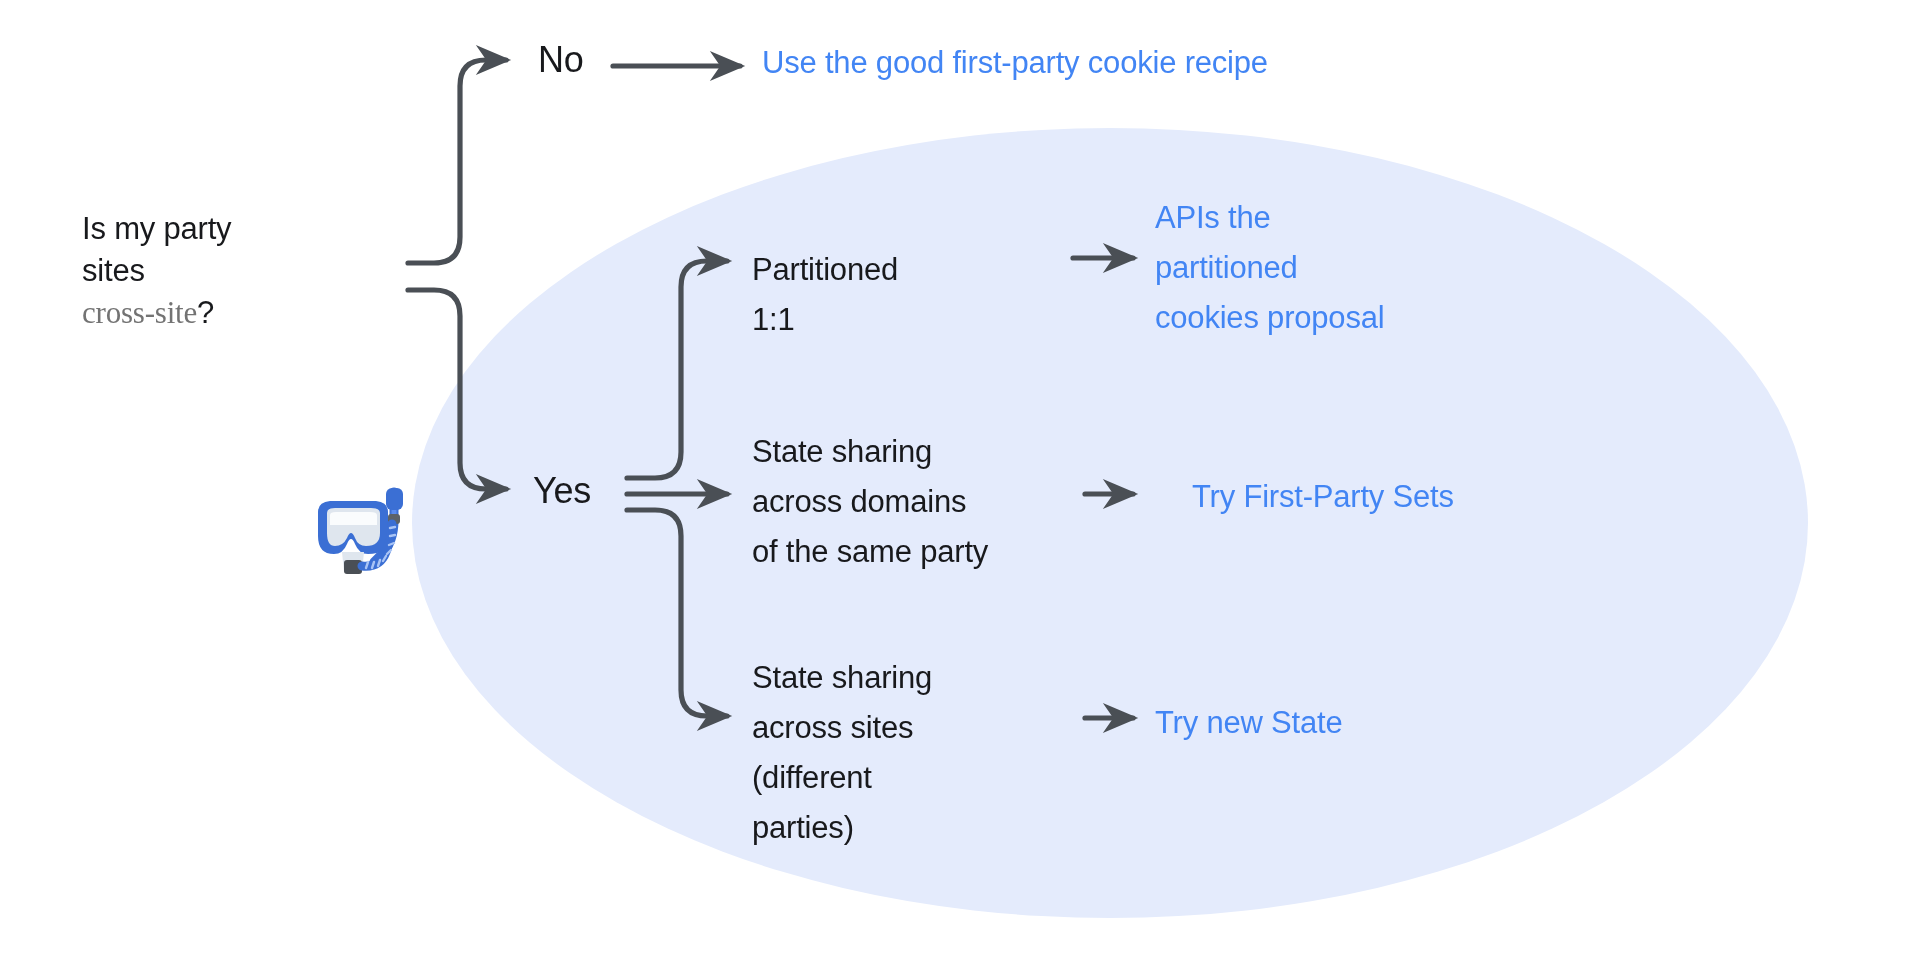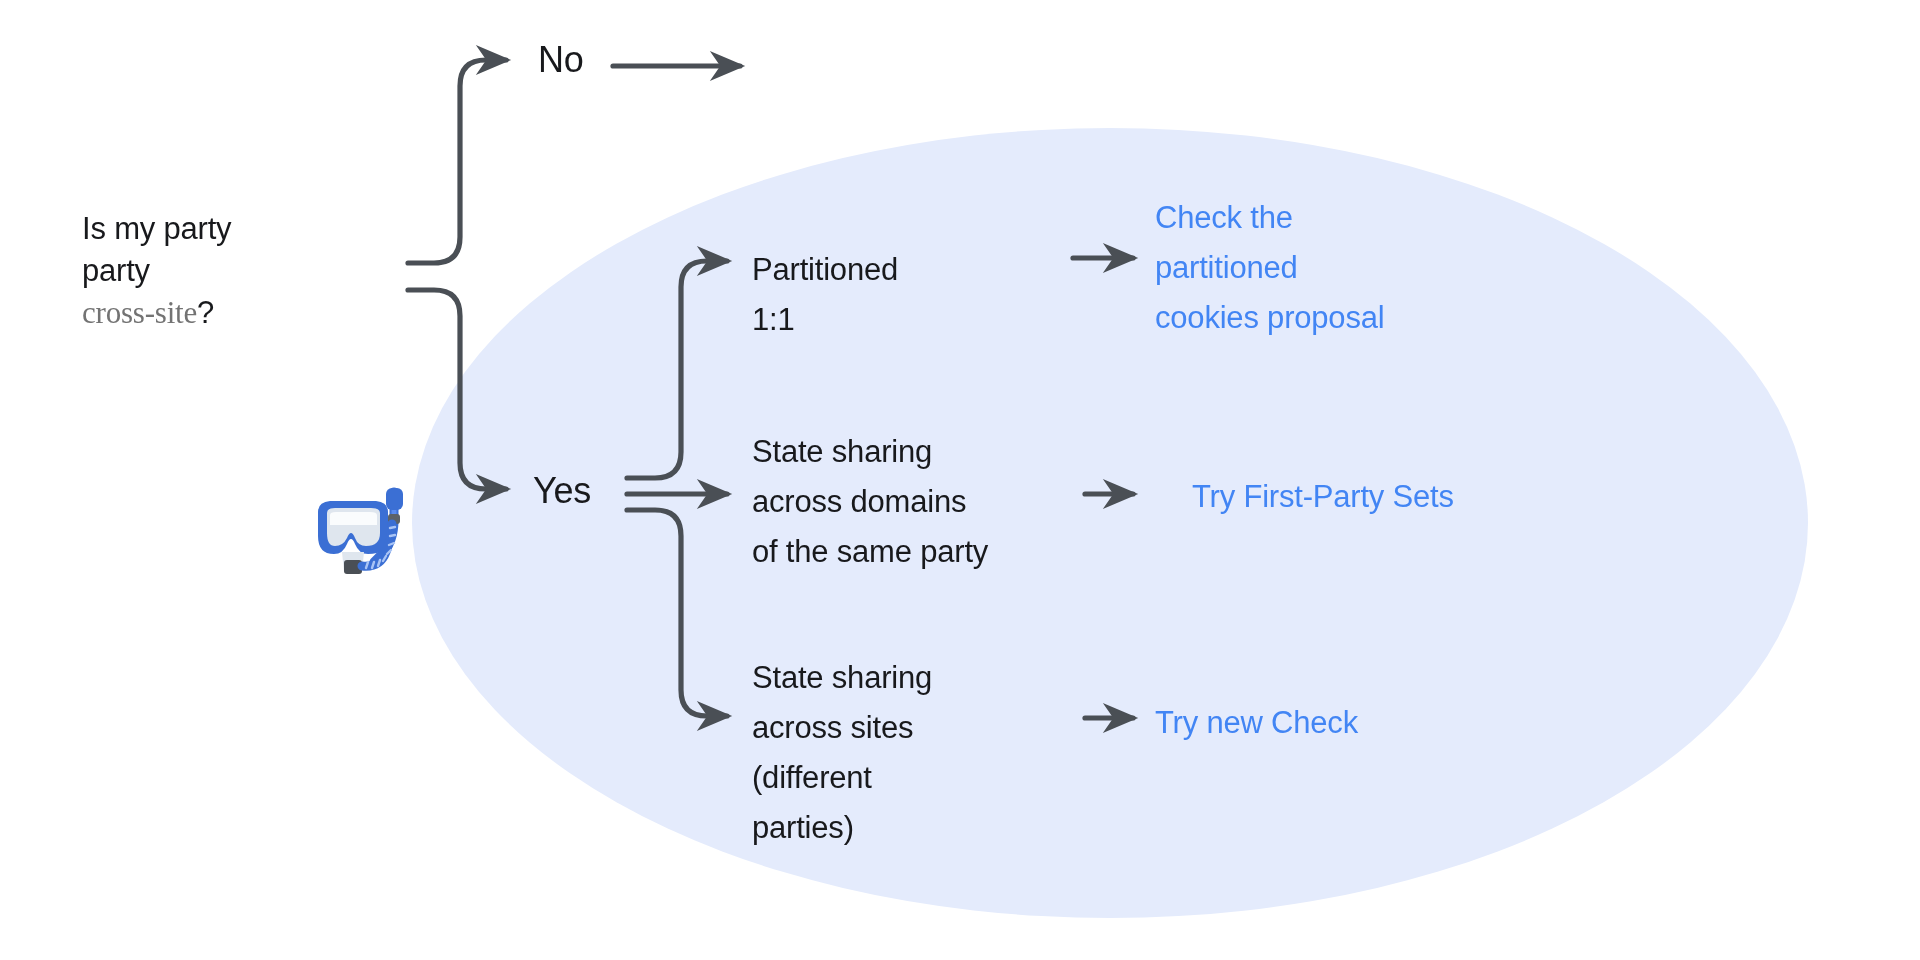--- a/index.html
+++ b/index.html
@@ -176,43 +176,44 @@
       <path d="M627,510 L655,510 Q681,510 681,536 L681,690 Q681,716 707,716 L727,716"></path>
 
       <path d="M1073,258 L1133,258"></path>
 
       <path d="M1085,494 L1133,494"></path>
 
       <path d="M1085,718 L1133,718"></path>
     </g>
   </svg>
 
-  <div class="node q-text"><span>Is my party</span><br><span>party</span><br><span class="accent">cross-site</span><span>?</span></div>
+  <div class="node q-text"><span>Is my party</span><br><span>sites</span><br><span class="accent">cross-site</span><span>?</span></div>
 
   <div class="node label-no">No</div>
 
+  <div class="node blue-node" style="left:762px; top:38px; width:800px;">Use the good first-party cookie recipe</div>
 
   <div class="node label-yes">Yes</div>
 
   <div class="node dark-node n-partitioned">Partitioned
 1:1</div>
-  <div class="node blue-node n-check-partitioned">Check the
+  <div class="node blue-node n-check-partitioned">APIs the
 partitioned
 cookies proposal</div>
 
   <div class="node dark-node n-state-domains">State sharing
 across domains
 of the same party</div>
   <div class="node blue-node n-try-fps">Try First-Party Sets</div>
 
   <div class="node dark-node n-state-sites">State sharing
 across sites
 (different
 parties)</div>
-  <div class="node blue-node n-try-apis">Try new Check</div>
+  <div class="node blue-node n-try-apis">Try new State</div>
 
   <svg class="mask-icon" viewBox="0 0 110 110" xmlns="http://www.w3.org/2000/svg">
 
     <path d="M88,12 L88,40 Q88,62 76,74 L68,82" fill="none" stroke="#3b6fd4" stroke-width="9" stroke-linecap="round"></path>
     <path d="M88,12 L88,36" fill="none" stroke="#5b8cf0" stroke-width="5" stroke-linecap="round"></path>
     <rect x="80" y="8" width="17" height="22" rx="6" fill="#3b6fd4"></rect>
     <rect x="82" y="34" width="12" height="10" rx="3" fill="#5c6269"></rect>
 
     <path d="M12,32 Q12,22 24,21 L70,21 Q82,22 82,32 L82,56 Q82,74 62,74 Q53,74 49,64 Q47,59 45,59 Q43,59 41,64 Q37,74 28,74 Q12,74 12,56 Z" fill="#3b6fd4"></path>
 

